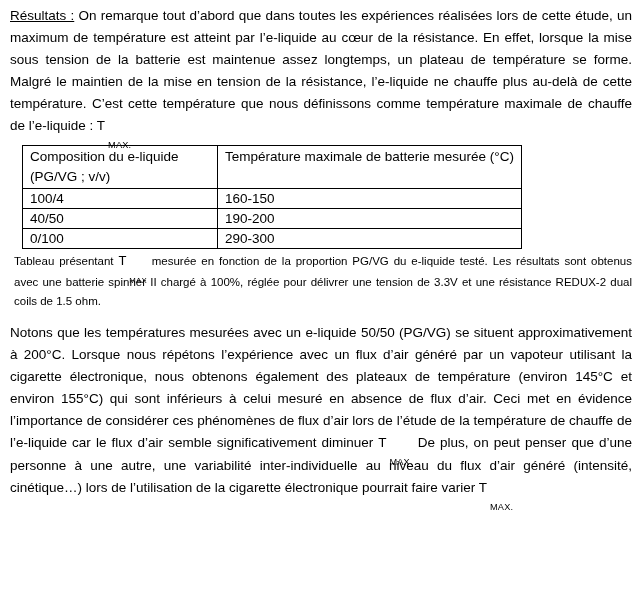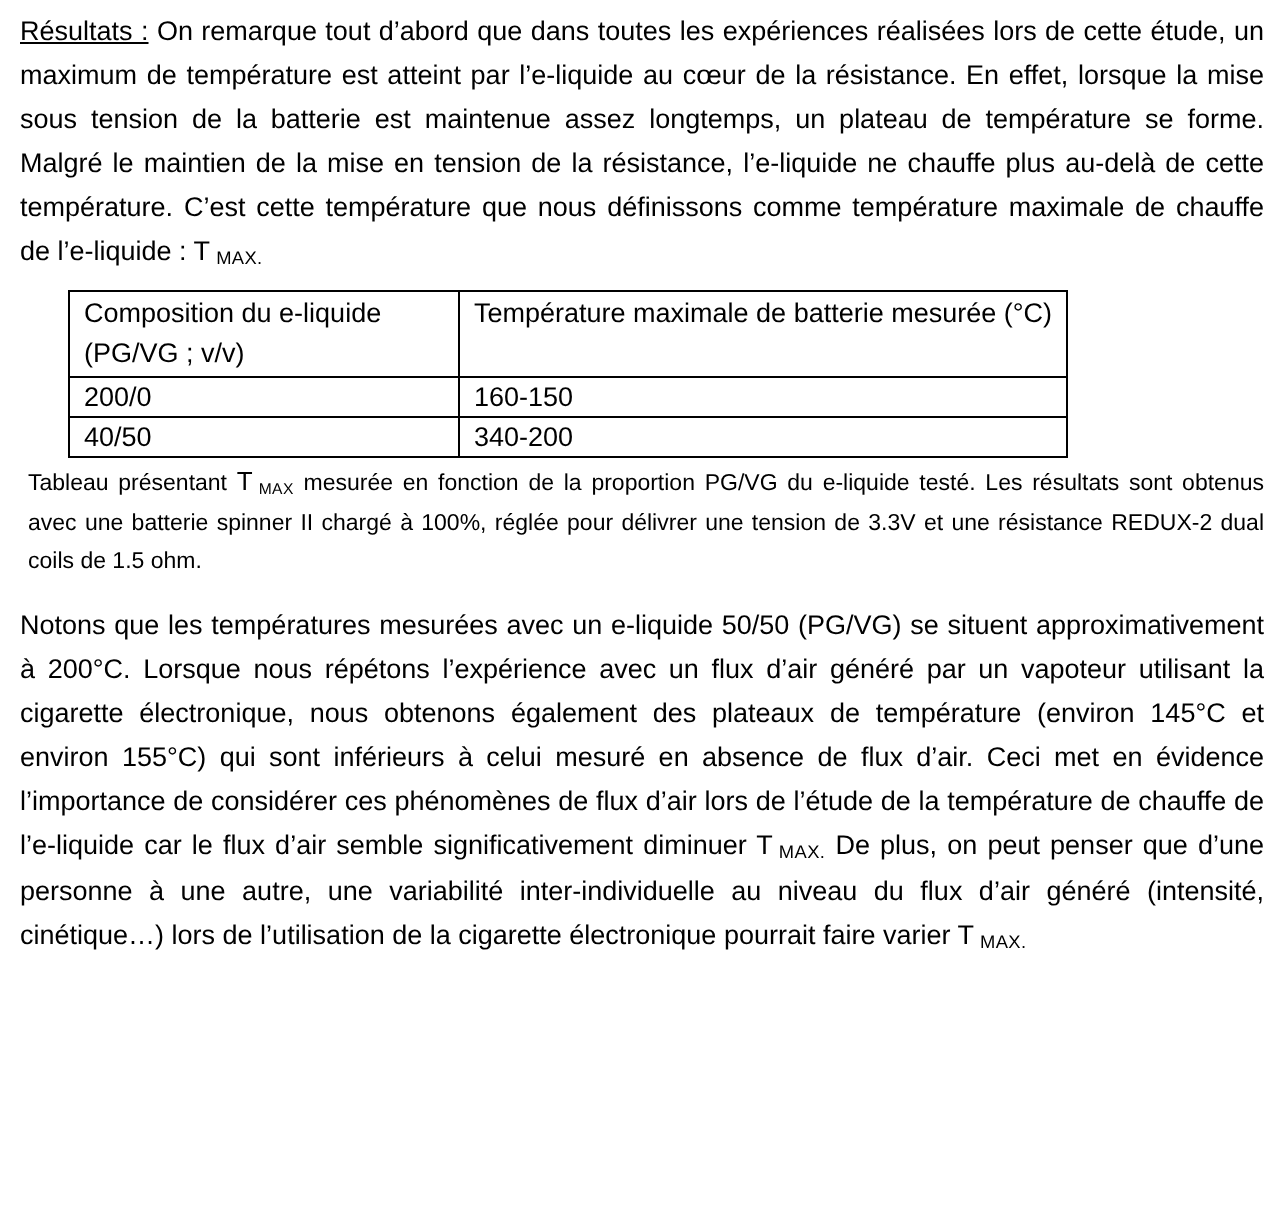--- a/index.html
+++ b/index.html
@@ -26,28 +26,28 @@
   p.body-para {
     margin: 0 0 6px 0;
   }
   .results-label {
     font-weight: normal;
     text-decoration: underline;
   }
   .sub {
     font-size: 0.68em;
     position: relative;
-    top: 2px;
+    top: 18px;
     margin-left: 3px;
     letter-spacing: 0.2px;
   }
   table.results-table {
     border-collapse: collapse;
     width: 500px;
-    margin: 7px 0 2px 24px;
+    margin: 7px 0 2px 12px;
     font-size: 13.5px;
   }
   table.results-table th,
   table.results-table td {
     border: 1.5px solid #000000;
     font-weight: normal;
     text-align: left;
     vertical-align: top;
     padding: 1px 7px;
   }
@@ -85,26 +85,30 @@
 
   <table class="results-table">
     <thead>
       <tr>
         <th class="col-composition">Composition du e-liquide (PG/VG ; v/v)</th>
         <th>Température maximale de batterie mesurée (°C)</th>
       </tr>
     </thead>
     <tbody>
       <tr>
-        <td>200/0</td>
+        <td>100/4</td>
         <td>160-150</td>
       </tr>
       <tr>
         <td>40/50</td>
-        <td>340-200</td>
+        <td>190-200</td>
+      </tr>
+      <tr>
+        <td>0/100</td>
+        <td>290-300</td>
       </tr>
     </tbody>
   </table>
 
   <p class="table-caption"><span>Tableau présentant </span><span class="cap-t">T</span><span class="sub">MAX</span><span> mesurée en fonction de la proportion PG/VG du e-liquide testé. Les résultats sont obtenus avec une batterie spinner II chargé à 100%, réglée pour délivrer une tension de 3.3V et une résistance REDUX-2 dual coils de 1.5 ohm.</span></p>
 
 
   <p class="body-para last-para"><span>Notons que les températures mesurées avec un e-liquide 50/50 (PG/VG) se situent approximativement à 200°C. Lorsque nous répétons l’expérience avec un flux d’air généré par un vapoteur utilisant la cigarette électronique, nous obtenons également des plateaux de température (environ 145°C et environ 155°C) qui sont inférieurs à celui mesuré en absence de flux d’air. Ceci met en évidence l’importance de considérer ces phénomènes de flux d’air lors de l’étude de la température de chauffe de l’e-liquide car le flux d’air semble significativement diminuer T</span><span class="sub">MAX.</span><span> De plus, on peut penser que d’une personne à une autre, une variabilité inter-individuelle au niveau du flux d’air généré (intensité, cinétique…) lors de l’utilisation de la cigarette électronique pourrait faire varier T</span><span class="sub">MAX.</span></p>
 
 </div>

